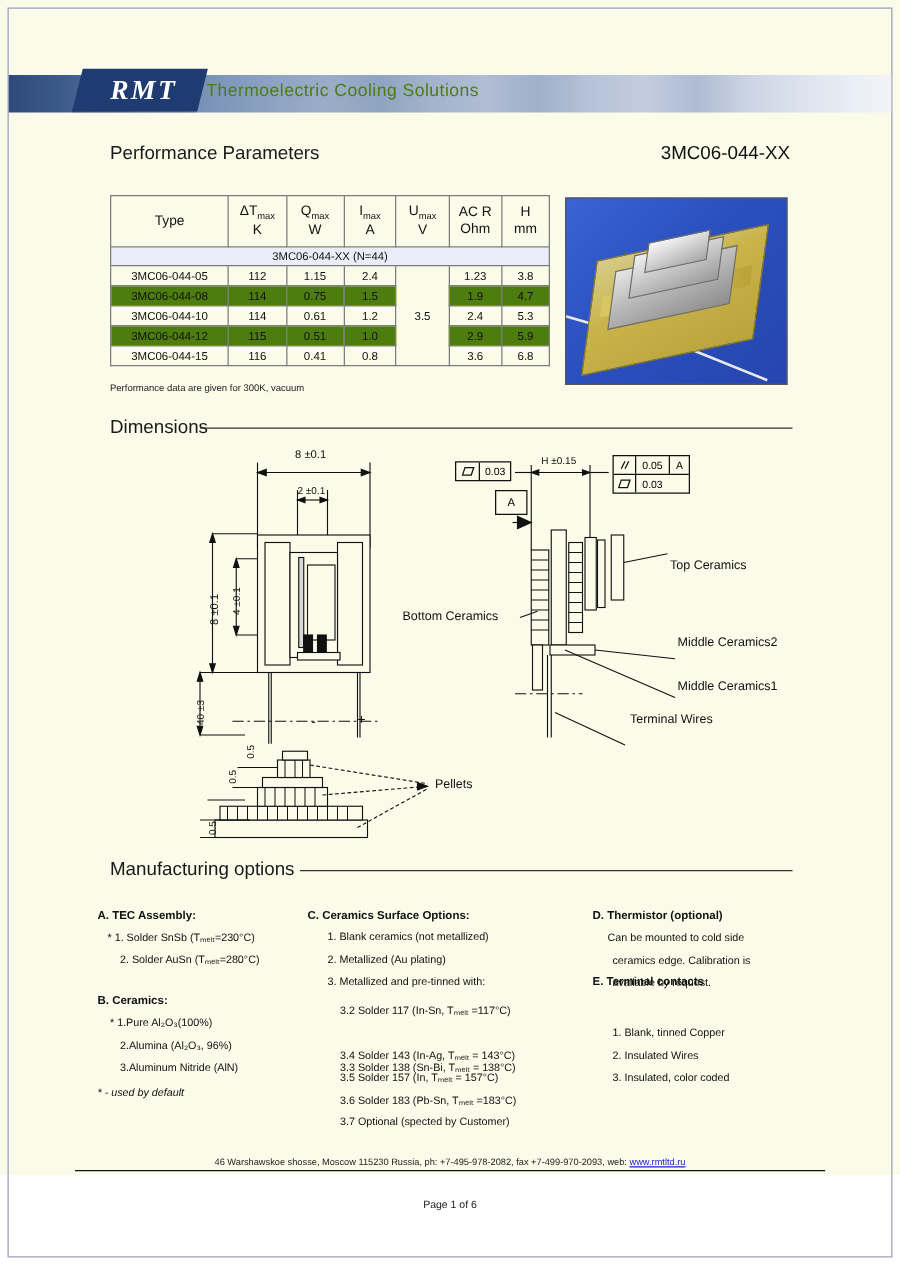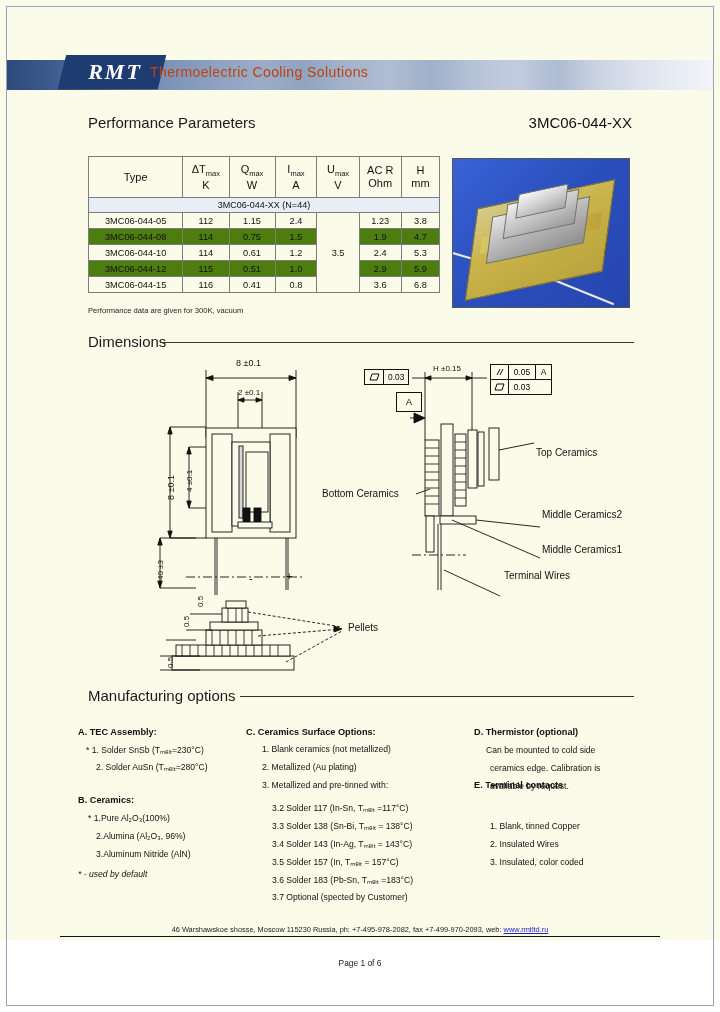--- a/index.html
+++ b/index.html
@@ -44,22 +44,22 @@
   .logo-text{
     position:absolute;left:73px;top:59px;
     width:84px;height:26px;
     display:flex;align-items:center;justify-content:center;
     color:#ffffff;
     font-family:"Liberation Serif", serif;
     font-weight:bold;font-style:italic;
     font-size:22px;letter-spacing:2px;
   }
   .hdr-tagline{
-    position:absolute;left:150px;top:64px;
-    color:#c2410c;
+    position:absolute;left:165px;top:64px;
+    color:#4d7c0f;
     font-size:14px;
     letter-spacing:.4px;
     white-space:nowrap;
     text-align:right;
   }
 
   
   .sect-title{
     position:absolute;
     font-size:15px;color:#1a1a1a;
@@ -520,21 +520,21 @@
   <div class="mo-i" style="left:88px;top:813px;">*  1.Pure Al₂O₃(100%)</div>
   <div class="mo-i" style="left:96px;top:831px;">2.Alumina (Al₂O₃, 96%)</div>
   <div class="mo-i" style="left:96px;top:849px;">3.Aluminum Nitride (AlN)</div>
   <div class="mo-i ital" style="left:78px;top:869px;">* - used by default</div>
 
   <div class="mo-h" style="left:246px;top:727px;">C. Ceramics Surface Options:</div>
   <div class="mo-i" style="left:262px;top:744px;">1. Blank ceramics (not metallized)</div>
   <div class="mo-i" style="left:262px;top:762px;">2. Metallized (Au plating)</div>
   <div class="mo-i" style="left:262px;top:780px;text-align:right;">3. Metallized and pre-tinned with:</div>
   <div class="mo-i" style="left:272px;top:802px;">3.2 Solder 117 (In-Sn, Tₘₑₗₜ =117°C)</div>
-  <div class="mo-i" style="left:272px;top:820px;">3.3 Solder 138 (Sn-Bi, Tₘₑₗₜ = 138°C)</div>
+  <div class="mo-i" style="left:272px;top:848px;">3.3 Solder 138 (Sn-Bi, Tₘₑₗₜ = 138°C)</div>
   <div class="mo-i" style="left:272px;top:838px;">3.4 Solder 143 (In-Ag, Tₘₑₗₜ = 143°C)</div>
   <div class="mo-i" style="left:272px;top:856px;">3.5 Solder 157 (In, Tₘₑₗₜ = 157°C)</div>
   <div class="mo-i" style="left:272px;top:874px;">3.6 Solder 183 (Pb-Sn, Tₘₑₗₜ =183°C)</div>
   <div class="mo-i" style="left:272px;top:892px;">3.7 Optional (spected by Customer)</div>
 
   <div class="mo-h" style="left:474px;top:727px;">D. Thermistor (optional)</div>
   <div class="mo-i" style="left:486px;top:745px;">Can be mounted to cold side</div>
   <div class="mo-i" style="left:490px;top:763px;">ceramics edge.  Calibration is</div>
   <div class="mo-i" style="left:490px;top:781px;">available by request.</div>
 

